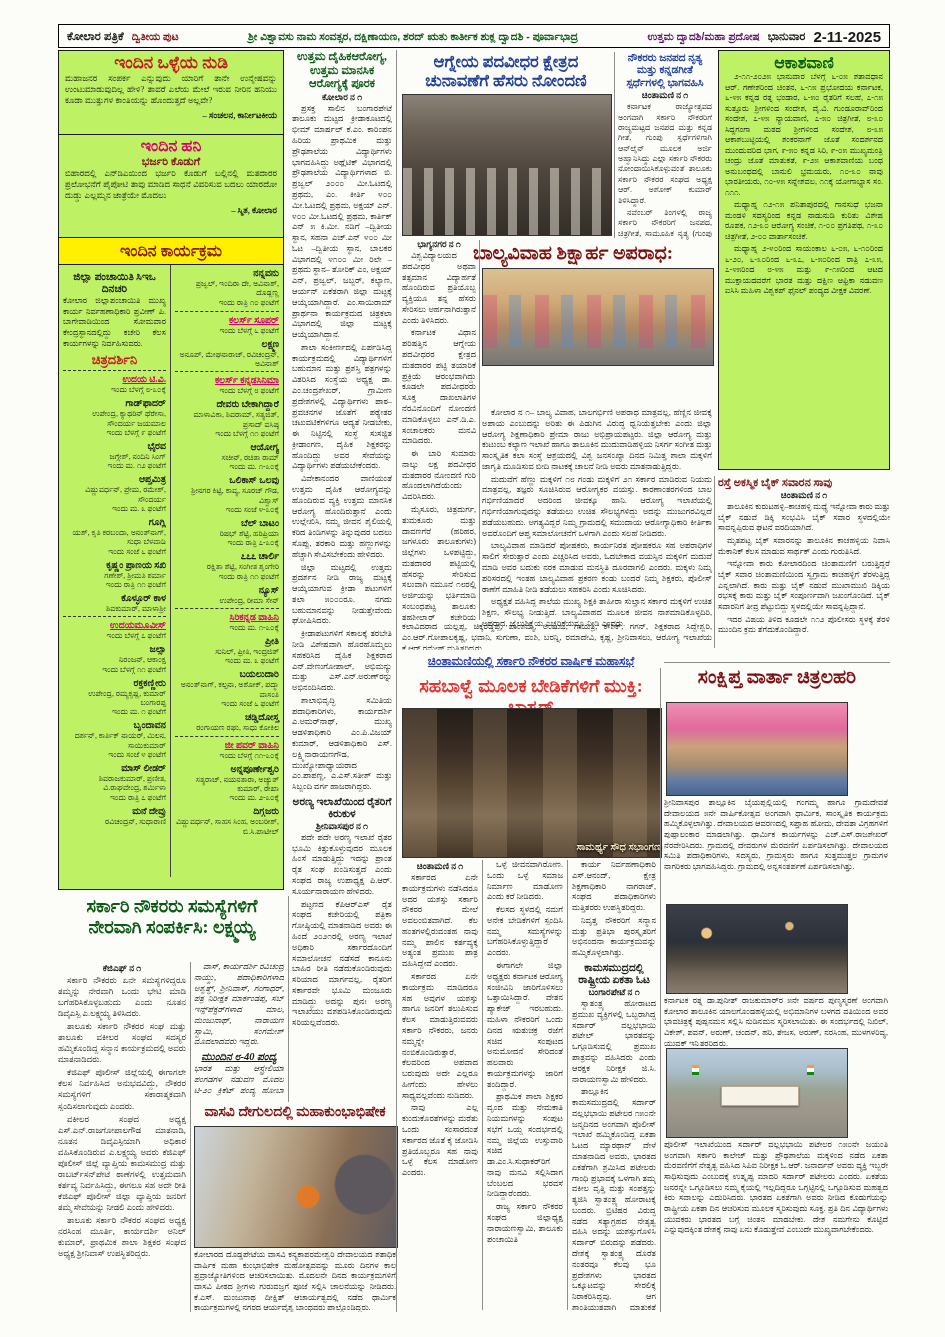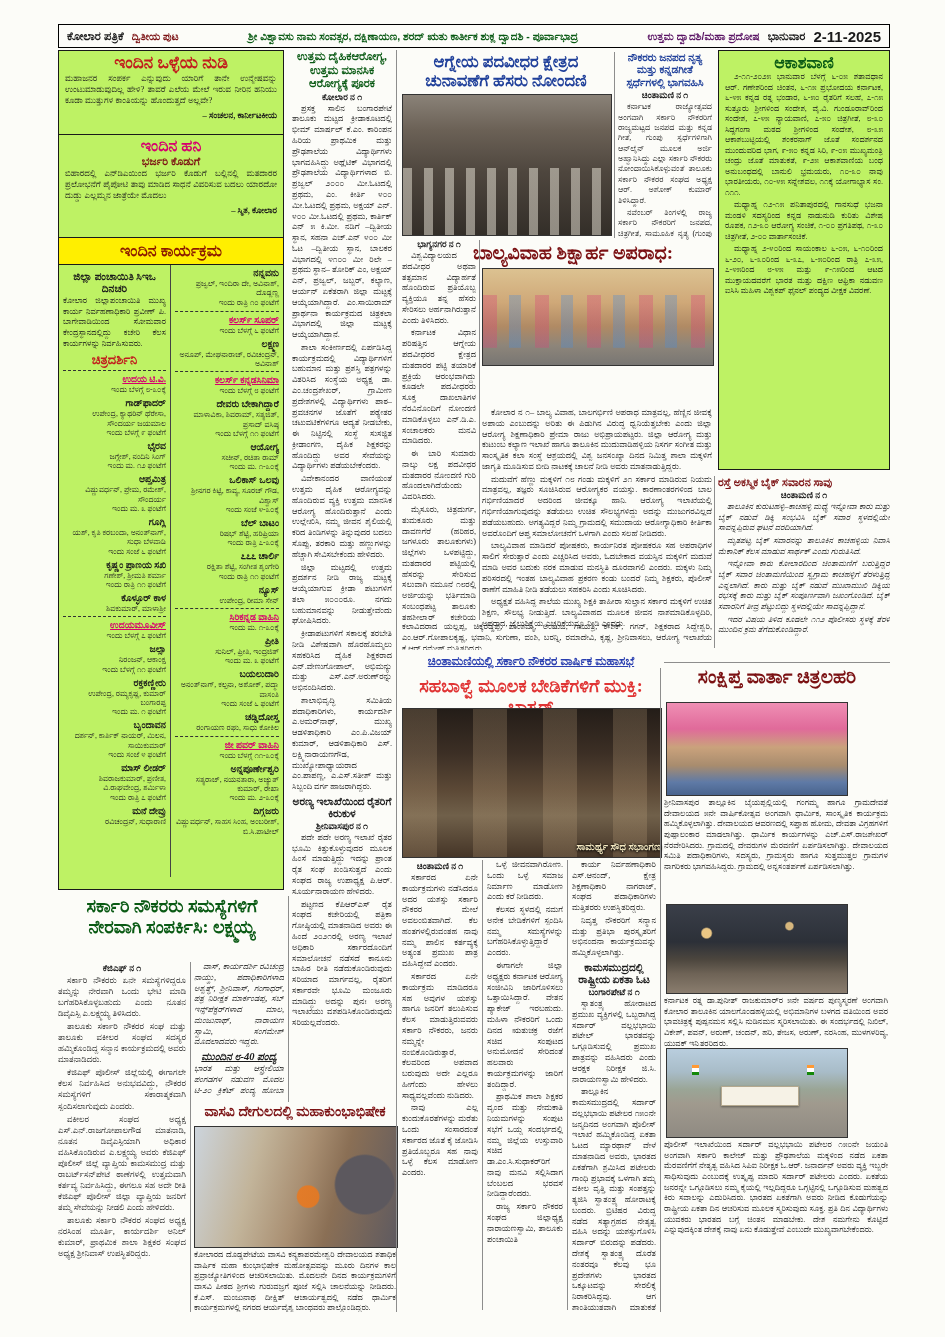--- a/index.html
+++ b/index.html
@@ -420,21 +420,21 @@
 
     <p>೨-೧೧-೨೦೨೫ ಭಾನುವಾರ ಬೆಳಗ್ಗೆ ೬-೦೫ ಶತಾವಧಾನ ಆರ್. ಗಣೇಶರಿಂದ ಚಿಂತನ, ೬-೧೫ ಪ್ರಭೋದಯ ಕರ್ನಾಟಕ, ೬-೪೫ ಕನ್ನಡ ರತ್ನ ಭಂಡಾರ, ೬-೫೦ ರೈತರಿಗೆ ಸಲಹೆ, ೭-೧೫ ಸುತ್ತೂರು ಶ್ರೀಗಳಿಂದ ಸಂದೇಶ, ವೈ.ವಿ. ಗುಂಡೂರಾವ್‌ರಿಂದ ಸಂದೇಶ, ೭-೪೫ ನ್ಯಾಯವಾಣಿ, ೭-೫೦ ಚಿತ್ರಗೀತೆ, ೮-೩೦ ಸಿದ್ದಗಂಗಾ ಮಠದ ಶ್ರೀಗಳಿಂದ ಸಂದೇಶ, ೮-೩೫ ಆಕಾಶಬುಟ್ಟಿಯಲ್ಲಿ ಶಂಕರನಾಗ್ ಜೊತೆ ಸಂದರ್ಶನದ ಮುಂದುವರಿದ ಭಾಗ, ೯-೫೦ ಕನ್ನಡ ಸಿರಿ, ೯-೦೫ ಮುಖ್ಯಮಂತ್ರಿ ಚಂದ್ರು ಜೊತೆ ಮಾತುಕತೆ, ೯-೨೫ ಆಕಾಶವಾಣಿಯ ಬಂಧ ಅನುಬಂಧದಲ್ಲಿ ಬಾನುಲಿ ಭ್ರಮಯರು, ೧೦-೩೦ ನಾವು ಭಾರತೀಯರು, ೧೦-೪೫ ಸನ್ನೇಶವಲ, ೧೧ಕ್ಕೆ ಯೋಗಾಭ್ಯಾಸ ಸಂ. ೧೧೧.</p>
         <p>ಮಧ್ಯಾಹ್ನ ೧೨-೧೫ ಪನಿತಾಪುರದಲ್ಲಿ ಗಾನಸುಧೆ ಭಜನಾ ಮಂಡಳಿ ಸದಸ್ಯರಿಂದ ಕನ್ನಡ ನಾಡುನುಡಿ ಕುರಿತು ವಿಶೇಷ ರೂಪಕ, ೧೨-೩೦ ಆರೋಗ್ಯ ಸಂಚಿಕೆ, ೧-೦೦ ಪ್ರಗತಿಪಥ, ೧-೩೦ ಚಿತ್ರಗೀತೆ, ೨-೦೦ ವಾರ್ತಾಸಂಚಿಕೆ.</p>
         <p>ಮಧ್ಯಾಹ್ನ ೨-೪೦ರಿಂದ ಸಾಯಂಕಾಲ ೬-೦೫, ೬-೧೦ರಿಂದ ೬-೨೦, ೬-೩೦ರಿಂದ ೬-೩೭, ೬-೫೦ರಿಂದ ರಾತ್ರಿ ೭-೩೫, ೭-೪೫ರಿಂದ ೮-೪೫ ಮತ್ತು ೯-೧೫ರಿಂದ ಆಟದ ಮುಕ್ತಾಯದವರೆಗೆ ಭಾರತ ಮತ್ತು ದಕ್ಷಿಣ ಆಫ್ರಿಕಾ ನಡುವಣ ಐಸಿಸಿ ಮಹಿಳಾ ವಿಶ್ವಕಪ್ ಫೈನಲ್ ಪಂದ್ಯದ ವೀಕ್ಷಕ ವಿವರಣೆ.</p>
       </div>
   </div>
 
   <div class="abs col" style="left:718px;top:476px;width:172px;height:186px;">
     <div class="hl h-maroon" style="font-size:11px;text-align:left;">ರಸ್ತೆ ಅಕಸ್ಮಿಕ ಬೈಕ್ ಸವಾರನ ಸಾವು</div>
     <div class="dl">ಚಿಂತಾಮಣಿ ನ ೧</div>
-    <div class="jt" style="font-size:8.2px;font-style:italic;">
+    <div class="jt" style="font-size:8.2px;">
 
     <p>ತಾಲೂಕಿನ ಕುರುಟಹಳ್ಳಿ–ಕಾಚಹಳ್ಳಿ ಮಧ್ಯೆ ಇನ್ನೋವಾ ಕಾರು ಮತ್ತು ಬೈಕ್ ನಡುವೆ ಡಿಕ್ಕಿ ಸಂಭವಿಸಿ ಬೈಕ್ ಸವಾರ ಸ್ಥಳದಲ್ಲಿಯೇ ಸಾವನ್ನಪ್ಪಿರುವ ಘಟನೆ ವರದಿಯಾಗಿದೆ.</p>
         <p>ಮೃತಪಟ್ಟ ಬೈಕ್ ಸವಾರನನ್ನು ತಾಲೂಕಿನ ಕಾಚಹಳ್ಳಿಯ ನಿವಾಸಿ ಮೆಕಾನಿಕ್ ಕೆಲಸ ಮಾಡುವ ಸಾರ್ಥಕ್ ಎಂದು ಗುರುತಿಸಿದೆ.</p>
         <p>ಇನ್ನೋವಾ ಕಾರು ಕೋಲಾರದಿಂದ ಚಿಂತಾಮಣಿಗೆ ಬರುತ್ತಿದ್ದರೆ ಬೈಕ್ ಸವಾರ ಚಿಂತಾಮಣಿಯಿಂದ ಸ್ವಗ್ರಾಮ ಕಾಚಹಳ್ಳಿಗೆ ತೆರಳುತ್ತಿದ್ದ ಎನ್ನಲಾಗಿದೆ. ಕಾರು ಮತ್ತು ಬೈಕ್ ನಡುವೆ ಮುಖಾಮುಖಿ ಡಿಕ್ಕಿಯ ರಭಸಕ್ಕೆ ಕಾರು ಮತ್ತು ಬೈಕ್ ಸಂಪೂರ್ಣವಾಗಿ ಜಖಂಗೊಂಡಿದೆ. ಬೈಕ್ ಸವಾರನಿಗೆ ತೀವ್ರ ಪೆಟ್ಟುಬಿದ್ದು ಸ್ಥಳದಲ್ಲಿಯೇ ಸಾವನ್ನಪ್ಪಿದ್ದಾನೆ.</p>
         <p>ಇದರ ವಿಷಯ ತಿಳಿದ ಕೂಡಲೇ ೧೧೨ ಪೊಲೀಸರು ಸ್ಥಳಕ್ಕೆ ತೆರಳಿ ಮುಂದಿನ ಕ್ರಮ ತೆಗೆದುಕೊಂಡಿದ್ದಾರೆ.</p>
       </div>
   </div>
 
   <div class="abs hl h-maroon" style="left:664px;top:666px;width:226px;height:32px;font-size:19px;">ಸಂಕ್ಷಿಪ್ತ ವಾರ್ತಾ ಚಿತ್ರಲಹರಿ</div>
   <div class="photo ph-festival" style="left:666px;top:702px;width:180px;height:92px;"></div>

